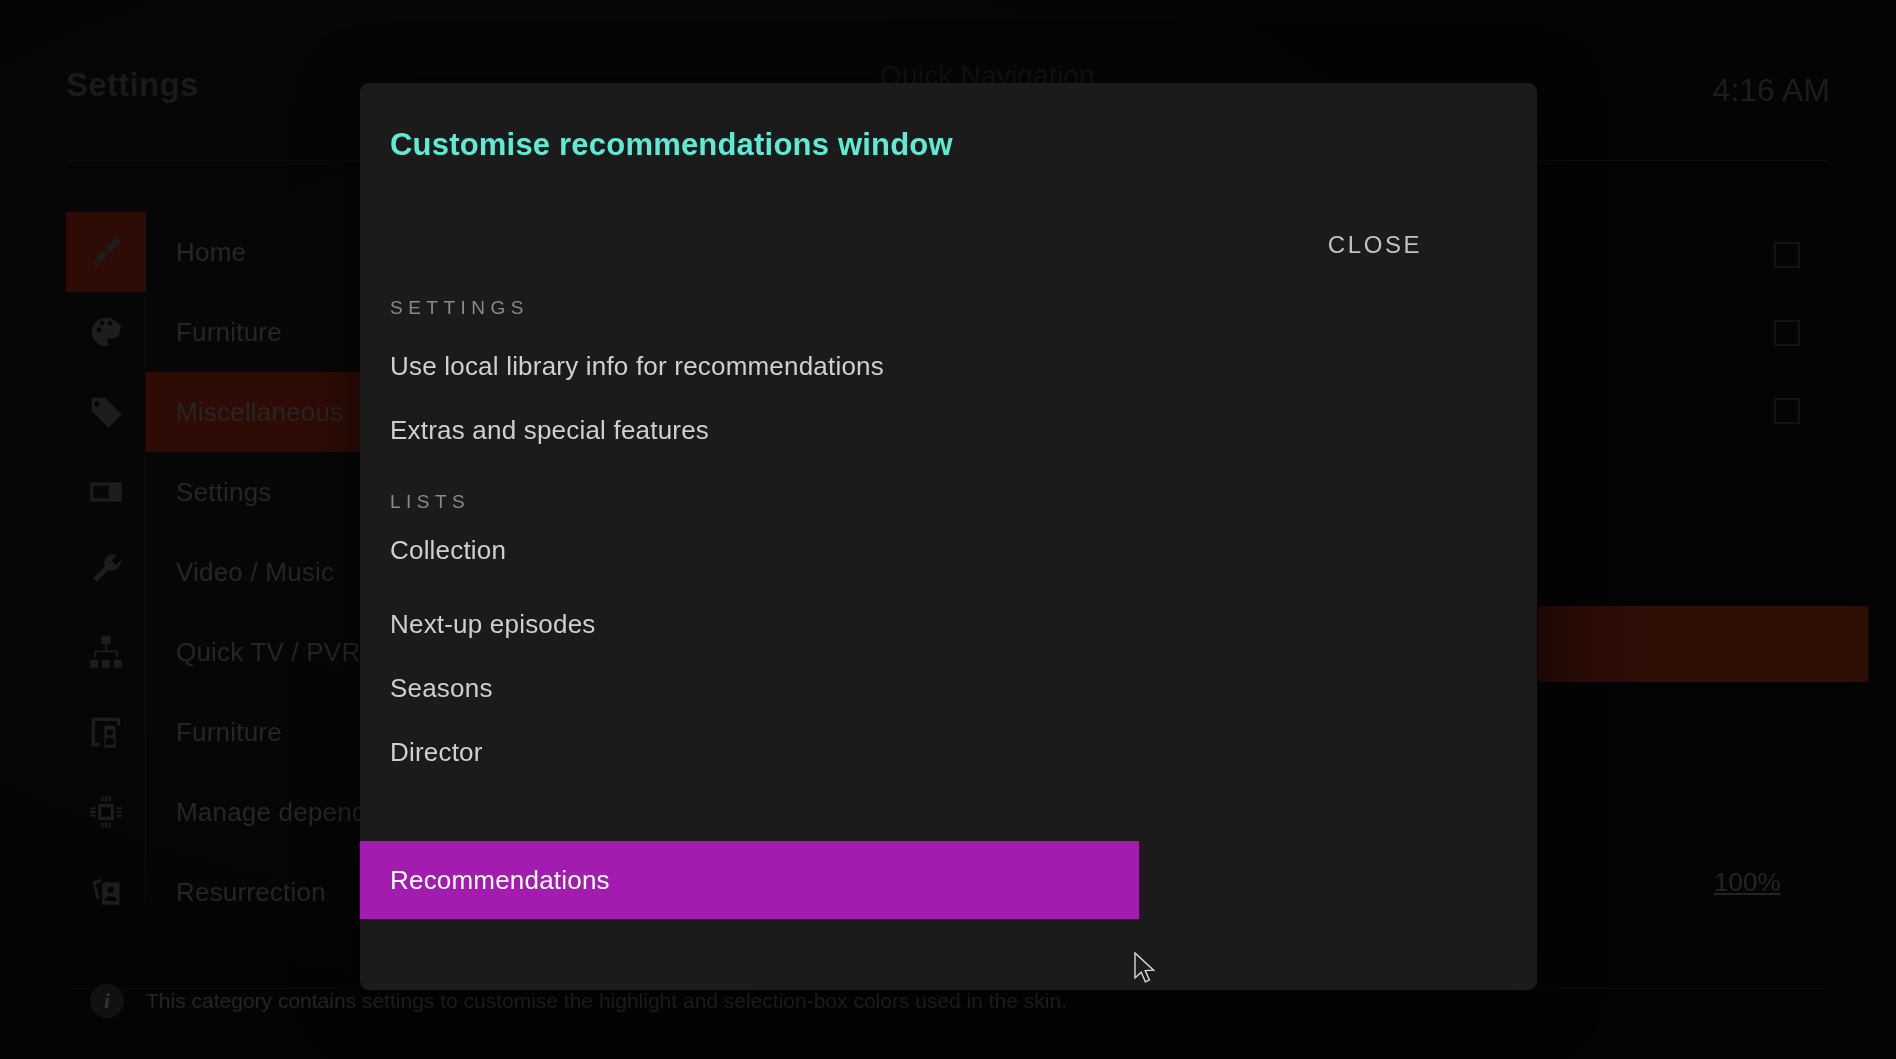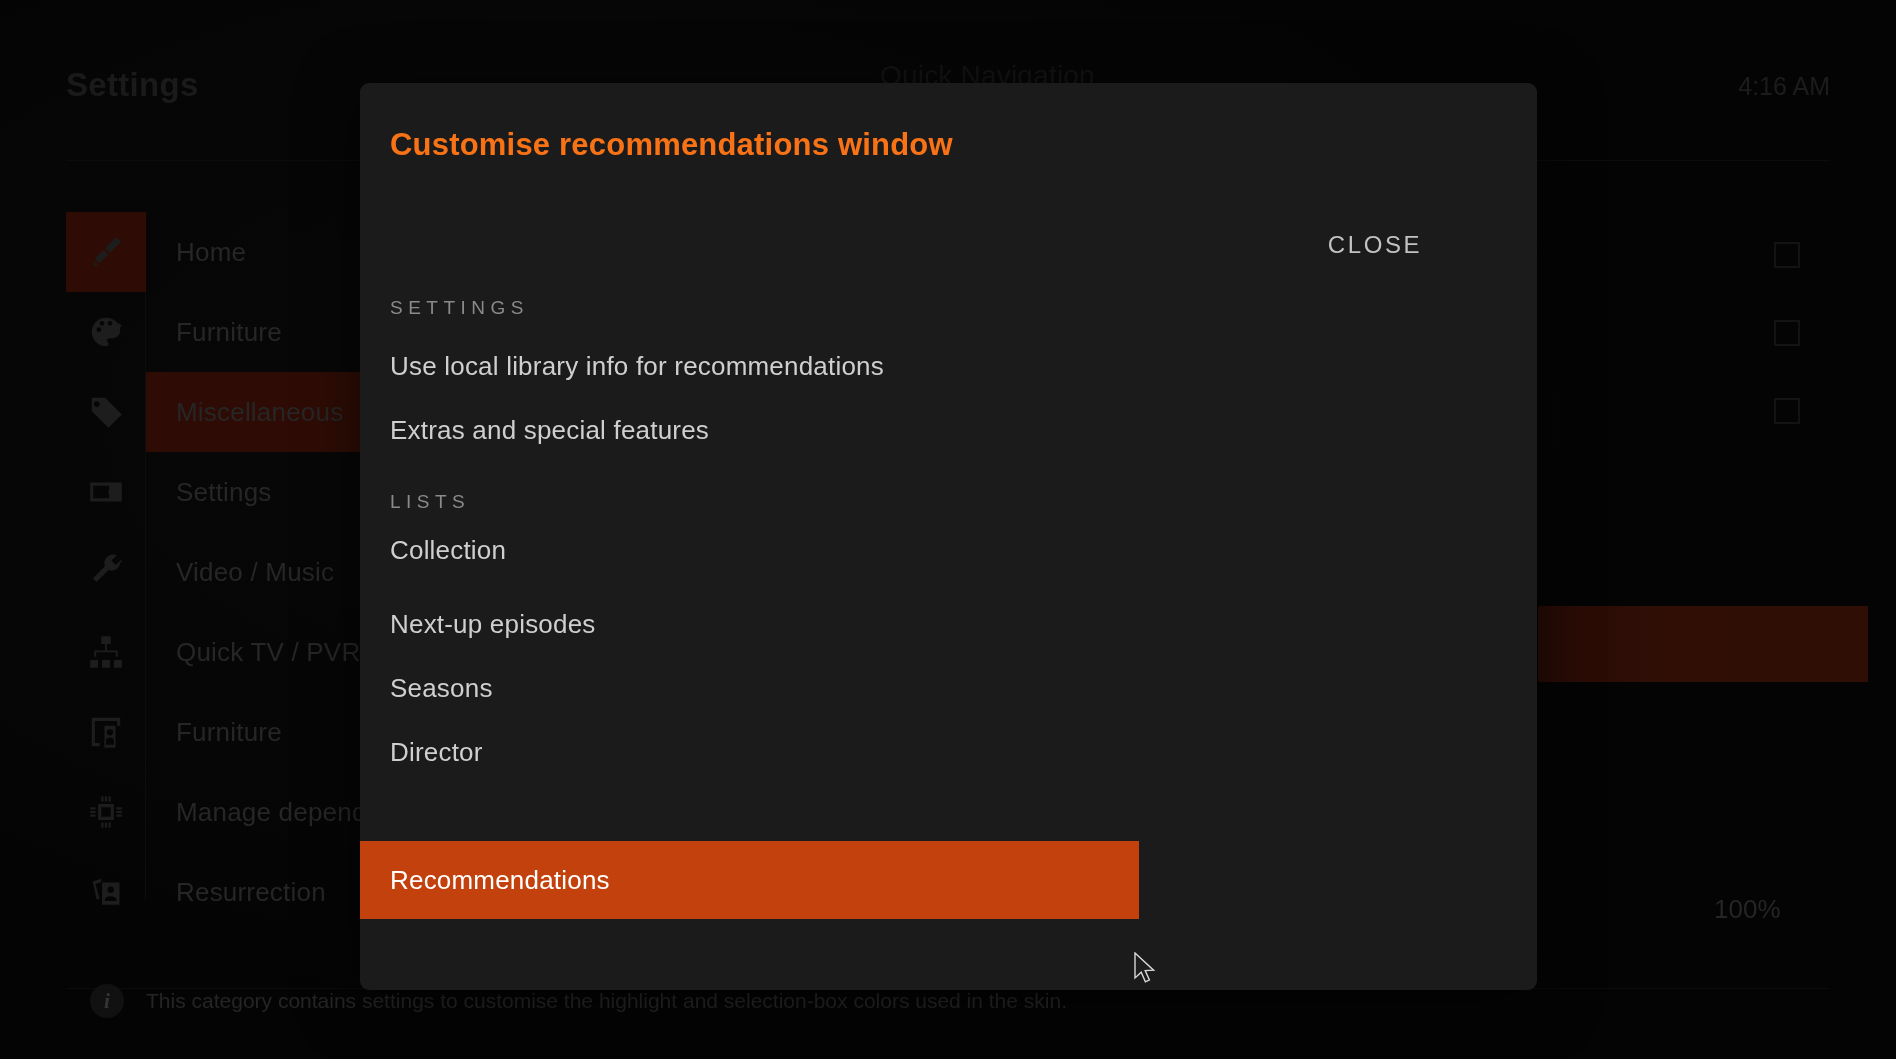--- a/index.html
+++ b/index.html
@@ -10,21 +10,21 @@
 
   
   #bg { position:absolute; inset:0; background:
         radial-gradient(1200px 700px at 30% 40%, #0d0d0e 0%, #09090a 55%, #060607 100%); }
 
   .bg-dim { filter:brightness(0.62); }
 
   #page-title { position:absolute; left:66px; top:66px; font-size:33px; font-weight:bold;
                 color:#2a2a2b; letter-spacing:0.3px; }
 
-  #clock { position:absolute; right:66px; top:72px; font-size:25px; color:#2d2d2e; }
+  #clock { position:absolute; right:66px; top:72px; font-size:32px; color:#2d2d2e; }
 
   #top-rule { position:absolute; left:66px; right:66px; top:160px; height:1px; background:#141415; }
   #bottom-rule { position:absolute; left:66px; right:66px; top:988px; height:1px; background:#121213; }
 
   #bg-center-label { position:absolute; left:880px; top:60px; font-size:28px; color:#1d1f21;
                      letter-spacing:0.2px; }
 
   
   #icon-rail { position:absolute; left:66px; top:212px; width:80px; height:688px;
                border-right:1px solid #141516; }
@@ -37,51 +37,51 @@
   #menu-list { position:absolute; left:146px; top:212px; width:1060px; height:688px; }
   .menu-row { position:absolute; left:0; width:1060px; height:80px; display:flex;
               align-items:center; padding-left:30px; }
   .menu-row.sel { background:#4a1408; }
   .menu-label { font-size:26px; color:#3d3d3e; letter-spacing:0.2px; }
 
   
   .bg-check { position:absolute; width:26px; height:26px; border:2px solid #1e1f20; }
   #bg-hl-bar { position:absolute; left:1538px; top:606px; width:330px; height:76px;
                background:linear-gradient(90deg,#3e1208 0%, #4d1709 40%, #4a1608 100%); }
-  #bg-zoom { position:absolute; left:1714px; top:894px; font-size:26px; color:#3b3b3c; }
+  #bg-zoom { position:absolute; left:1714px; top:867px; font-size:26px; color:#3b3b3c;text-decoration:underline; }
 
   
   #info-bar { position:absolute; left:90px; top:1012px; display:flex; align-items:center; gap:22px;
               transform:translateY(-28px); }
   #info-ico { width:34px; height:34px; border-radius:50%; background:#1c1c1d; color:#565657;
               display:flex; align-items:center; justify-content:center; font-size:21px;
               font-style:italic; font-weight:bold; font-family:"Liberation Serif", serif; }
   #info-text { font-size:21px; color:#3b3b3c; }
 
   
   #dialog { position:absolute; left:360px; top:83px; width:1177px; height:907px;
             background:#1b1b1c; border-radius:9px; overflow:hidden;
             box-shadow:0 10px 60px rgba(0,0,0,.55); }
 
   #dlg-title { position:absolute; left:30px; top:44px; font-size:31px; font-weight:bold;
-               color:#f97316; letter-spacing:0.2px; }
+               color:#5eead4; letter-spacing:0.2px; }
 
   #close-btn { position:absolute; left:880px; top:131px; width:270px; height:62px;
                display:flex; align-items:center; justify-content:center; }
   #close-label { font-size:24px; color:#c2c2c2; letter-spacing:2.6px; }
 
   
   #list-view { position:absolute; left:0; top:196px; width:779px; height:712px; overflow:hidden; }
 
   .grp-head { position:absolute; left:30px; font-size:19px; color:#8a8a8a; letter-spacing:5.5px;
               font-weight:normal; }
 
   .opt-row { position:absolute; left:0; width:779px; height:78px; display:flex;
              align-items:center; }
-  .opt-row.sel { background:#c2410c; }
+  .opt-row.sel { background:#a21caf; }
   .opt-label { position:absolute; left:30px; font-size:26px; color:#cfcfcf; letter-spacing:0.2px; }
   .opt-row.sel .opt-label { color:#ffffff; }
 
   
   #scroll-track { position:absolute; left:1134px; top:199px; width:5px; height:448px;
                   background:transparent; }
 
   
   #cursor { position:absolute; left:1133px; top:952px; width:24px; height:34px; }
 </style>

